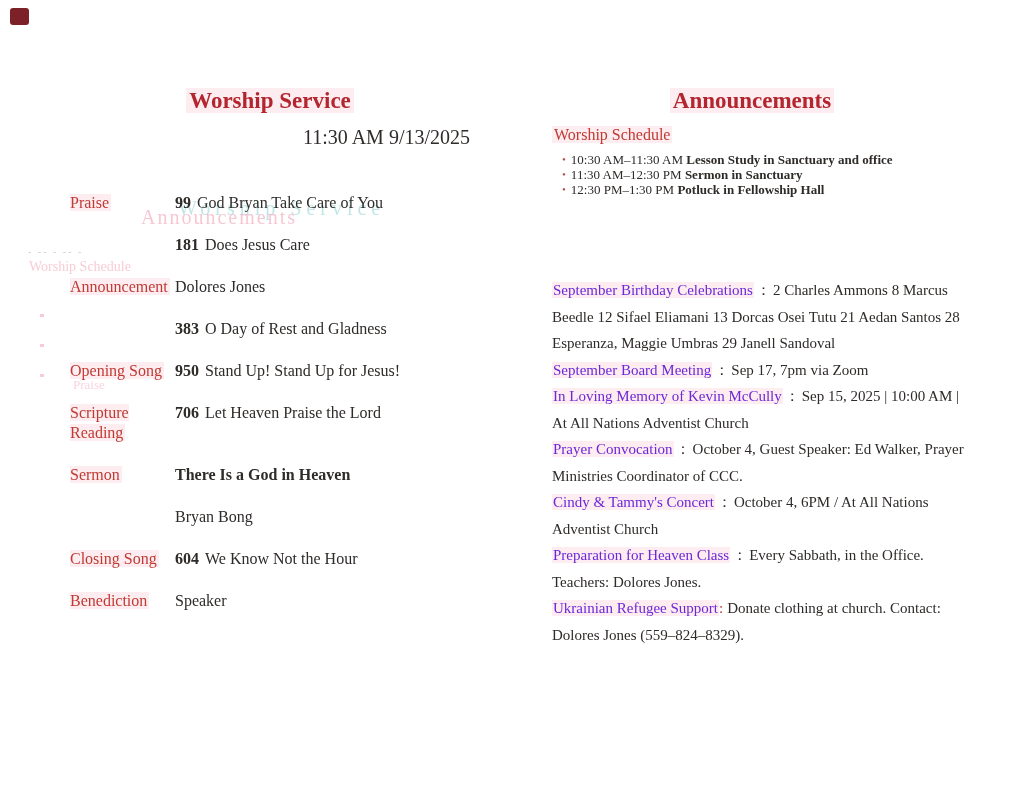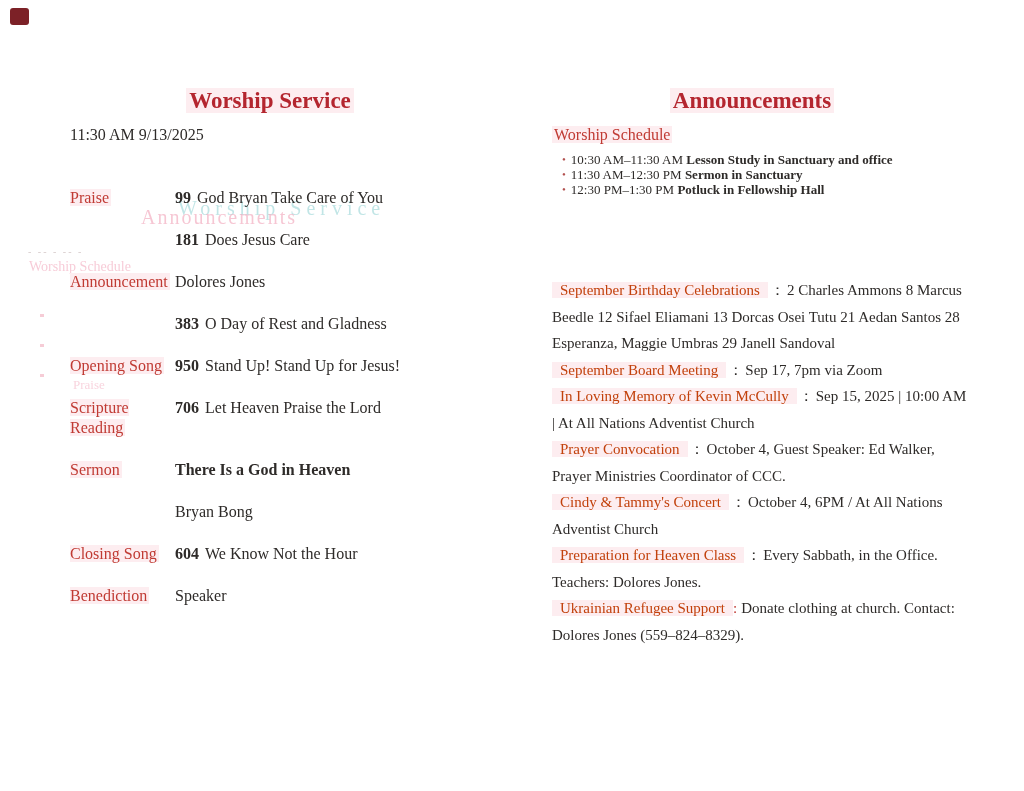--- a/index.html
+++ b/index.html
@@ -7,21 +7,21 @@
     position:relative;width:1024px;height:791px;background:#ffffff;overflow:hidden;
     font-family:"Liberation Serif","DejaVu Serif",serif;color:#2e2b29;
   }
   
   .corner-mark{position:absolute;left:10px;top:8px;width:19px;height:17px;background:#7c2127;border-radius:3px;}
 
   
   .left-col{position:absolute;left:70px;top:88px;width:420px;}
   .ws-title{margin:0;width:400px;text-align:center;font-size:23px;font-weight:bold;color:#b4262f;}
   .ws-title .hl, .ann-title .hl{background:#fdedf0;padding:0 3px;}
-  .ws-subtitle{width:400px;text-align:left;font-size:16px;margin-top:12px;color:#2e2b29;}
+  .ws-subtitle{width:400px;text-align:right;font-size:20px;margin-top:12px;color:#2e2b29;}
   .ws-rows{margin-top:44px;}
   .ws-row{display:flex;align-items:flex-start;font-size:16px;line-height:20px;min-height:20px;margin-bottom:22px;}
   .ws-label{flex:0 0 105px;color:#c03a33;}
   .ws-label-text{background:#fdedf0;padding:0 2px 0 0;}
   .ws-label-text:empty{display:none;}
   .ws-content{flex:1;}
   .ws-num{font-weight:bold;text-align:center;}
   .ws-num:not(:empty){margin-right:6px;}
   .ws-text.bold{font-weight:bold;}
 
@@ -29,21 +29,21 @@
   .right-col{position:absolute;left:552px;top:88px;width:415px;}
   .ann-title{margin:0;width:400px;text-align:center;font-size:23px;font-weight:bold;color:#b4262f;}
   .sched-heading{margin:12px 0 0 0;font-size:16px;font-weight:normal;color:#c03a33;}
   .sched-heading .hl{background:#fdedf0;padding:0 2px;}
   .schedule{margin:8px 0 0 0;padding:0 0 0 10px;list-style:none;}
   .sched-item{font-size:13px;line-height:15px;}
   .bullet{color:#b2504e;font-size:11px;margin-right:5px;vertical-align:1px;}
   .sched-activity{font-weight:bold;}
   .ann-items{margin-top:80px;}
   .ann-item{margin:0;font-size:15px;line-height:26.5px;text-align:left;}
-  .ann-heading{color:#c2410c;background:#fdedf0;padding:0 8px;}
+  .ann-heading{color:#6d28d9;background:#fdedf0;padding:0 1px;}
   .ann-sep{white-space:pre;padding:0 2px;}
   .ann-sep.red{color:#c03a33;}
   .ann-sep.tight{padding:0 4px 0 0;}
 
   
   .ghost{position:absolute;pointer-events:none;white-space:nowrap;}
   #ghost-teal{left:178px;top:197px;font-size:20px;letter-spacing:5px;color:#99d5d6;opacity:.6;}
   #ghost-pink{left:141px;top:206px;font-size:20px;letter-spacing:2px;color:#f2a9bd;opacity:.65;}
   #ghost-sched{left:29px;top:259px;font-size:14px;color:#f2a9bd;opacity:.6;}
   #ghost-praise{left:73px;top:377px;font-size:13px;color:#f2a9bd;opacity:.5;}

